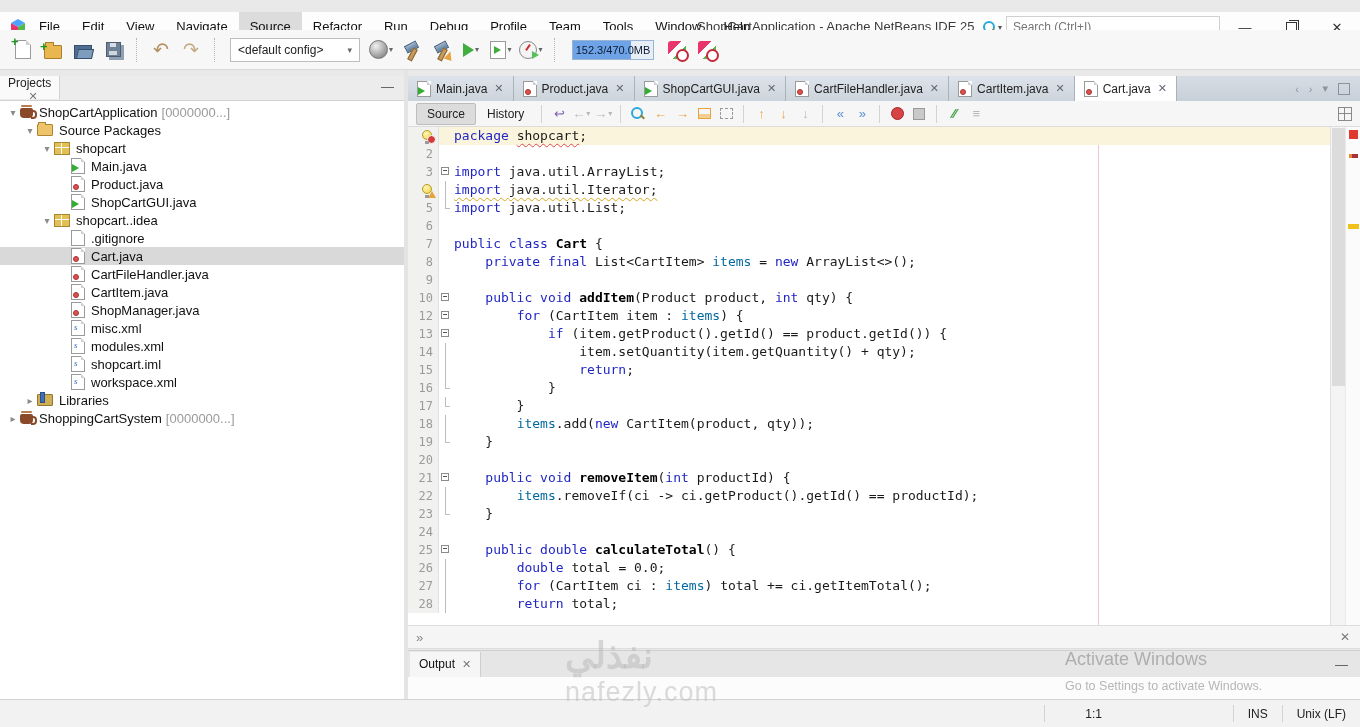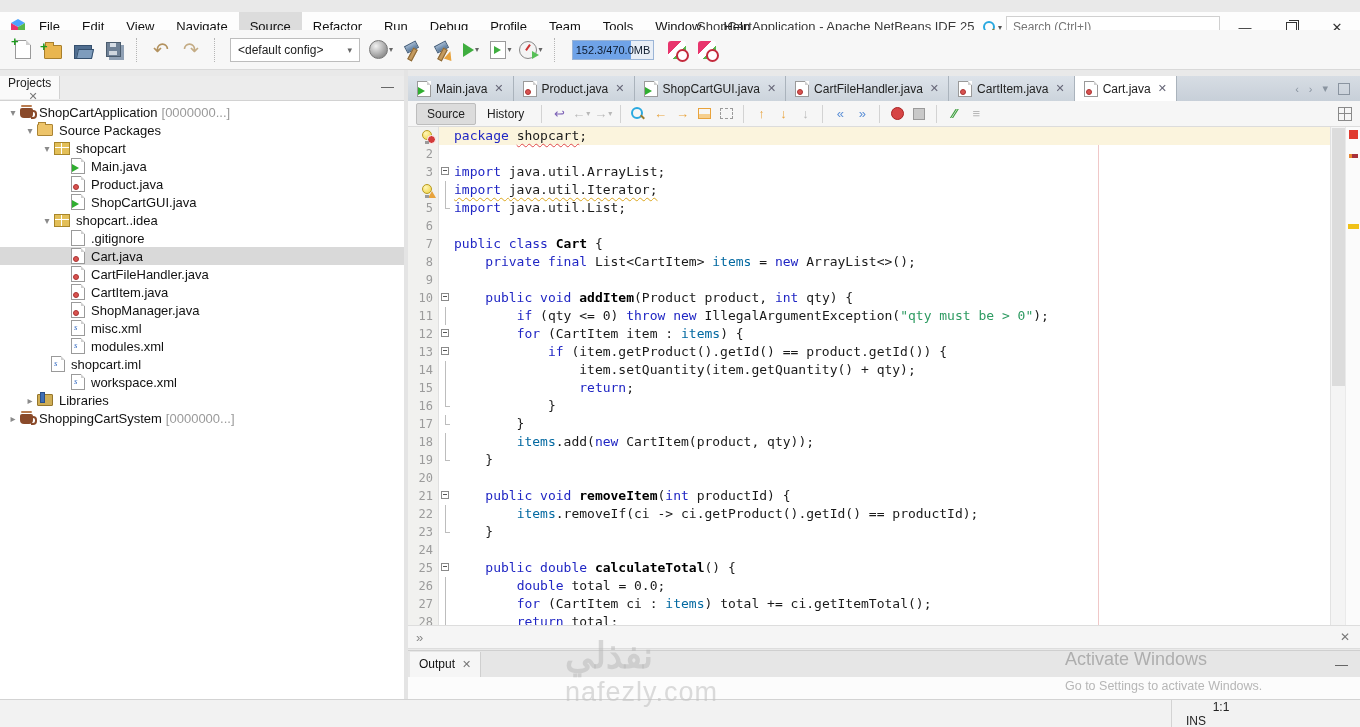--- a/index.html
+++ b/index.html
@@ -152,21 +152,21 @@
   .bc-chev{color:#888;font-size:13px;padding-left:8px;}
   .bc-x{margin-left:auto;padding-right:10px;color:#777;font-size:12px;}
   
   .output-head{position:absolute;left:0;right:0;bottom:23px;height:26px;background:#e6e6e6;border-top:1px solid #cfcfcf;display:flex;align-items:center;}
   .output-tab{height:25px;background:#f6f6f6;border-right:1px solid #cfcfcf;display:flex;align-items:center;padding:0 9px;margin-left:2px;font-size:12px;color:#111;}
   .output-tab .x{margin-left:7px;color:#777;font-size:11px;}
   .output-min{margin-left:auto;padding-right:12px;color:#555;font-size:13px;}
   .output-body{position:absolute;left:0;right:0;bottom:0;height:23px;background:#fcfcfc;}
   
   .statusbar{position:absolute;left:0;bottom:0;right:0;height:27px;background:#f2f2f2;border-top:1px solid #d3d3d3;display:flex;align-items:center;font-size:12px;color:#222;}
-  .sb-right{margin-left:auto;display:flex;align-items:flex-start;height:100%;flex-direction:column;}
+  .sb-right{margin-left:auto;display:flex;align-items:center;height:100%;}
   .sb-cell{padding:0 14px;height:60%;display:flex;align-items:center;border-left:1px solid #d3d3d3;}
   .sb-cell.pos{width:70px;justify-content:center;margin-right:90px;}
   
   .watermark{position:absolute;left:565px;top:634px;width:230px;text-align:left;color:rgba(185,185,185,.55);pointer-events:none;z-index:50;}
   .watermark .ar{font-size:36px;font-weight:bold;letter-spacing:4px;line-height:1.2;}
   .watermark .site{font-size:27px;letter-spacing:1px;color:rgba(195,195,195,.6);}
   .activate{position:absolute;left:1065px;top:649px;color:#aeaeae;pointer-events:none;z-index:49;}
   .activate .l1{font-size:18px;}
   .activate .l2{font-size:12.5px;margin-top:9px;color:#b6b6b6;}
 </style>
@@ -338,21 +338,21 @@
             <span>ShopManager.java</span>
           </div>
           <div class="trow" style="padding-left: 71px;">
             <span class="tico fico xml"></span>
             <span>misc.xml</span>
           </div>
           <div class="trow" style="padding-left: 71px;">
             <span class="tico fico xml"></span>
             <span>modules.xml</span>
           </div>
-          <div class="trow" style="padding-left: 51px;">
+          <div class="trow" style="padding-left: 71px;">
             <span class="tico fico xml"></span>
             <span>shopcart.iml</span>
           </div>
           <div class="trow" style="padding-left: 71px;">
             <span class="tico fico xml"></span>
             <span>workspace.xml</span>
           </div>
           <div class="trow" style="padding-left: 23px;">
             <span class="texp">▸</span>
             <span class="tico ic-lib"></span>
@@ -535,27 +535,20 @@
             <div class="rest">
               <div class="fold"></div>
               <div class="ctext"></div>
             </div>
           </div>
           <div class="cl">
             <div class="gut">10</div>
             <div class="rest">
               <div class="fold box"></div>
               <div class="ctext"><span class="tok">    </span><span class="tok k">public void </span><span class="tok b">addItem</span><span class="tok">(Product product, </span><span class="tok k">int</span><span class="tok"> qty) {</span></div>
-            </div>
-          </div>
-          <div class="cl">
-            <div class="gut">11</div>
-            <div class="rest">
-              <div class="fold line"></div>
-              <div class="ctext"><span class="tok">        </span><span class="tok k">if</span><span class="tok"> (qty &lt;= 0) </span><span class="tok k">throw new</span><span class="tok"> IllegalArgumentException(</span><span class="tok s">"qty must be &gt; 0"</span><span class="tok">);</span></div>
             </div>
           </div>
           <div class="cl">
             <div class="gut">12</div>
             <div class="rest">
               <div class="fold box"></div>
               <div class="ctext"><span class="tok">        </span><span class="tok k">for</span><span class="tok"> (CartItem item : </span><span class="tok f">items</span><span class="tok">) {</span></div>
             </div>
           </div>
           <div class="cl">

